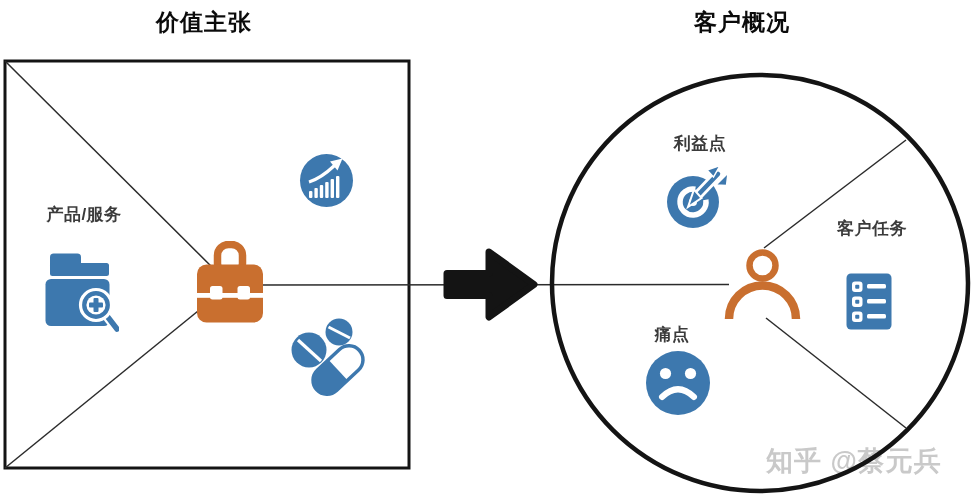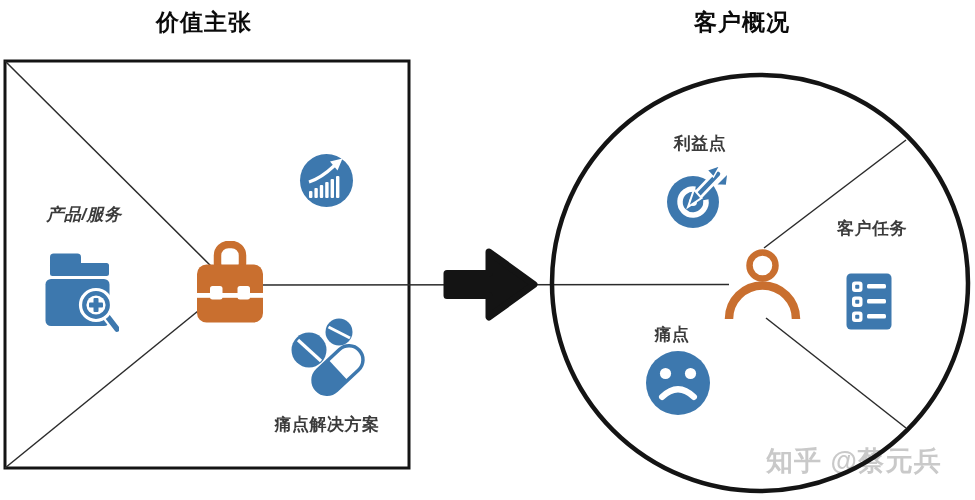--- a/index.html
+++ b/index.html
@@ -59,22 +59,21 @@
 
     <line x1="764" y1="248" x2="906" y2="140" class="sthin" stroke-width="1.5"></line>
     <line x1="766" y1="318" x2="906" y2="428" class="sthin" stroke-width="1.5"></line>
 
     <polygon points="447,273.5 489,273.5 489,252 534,284.5 489,317 489,295.5 447,295.5" class="fk sk" stroke-width="7" stroke-linejoin="round" stroke-linecap="round"></polygon>
   </svg>
 
   <div class="title" style="left:742px;top:7px;">客户概况</div>
   <div class="title" style="left:204px;top:7px;">价值主张</div>
 
-  <div class="sec-label" style="left:84px;top:203px;font-style:italic;">产品/服务</div>
-  <div class="sec-label" style="left:327px;top:413px;">痛点解决方案</div>
+  <div class="sec-label" style="left:84px;top:203px;">产品/服务</div>
 
   <div class="sec-label" style="left:700px;top:132px;text-align:right;">利益点</div>
   <div class="sec-label" style="left:872px;top:217px;text-align:center;">客户任务</div>
   <div class="sec-label" style="left:672px;top:315px;margin-top:8px;">痛点</div>
 
   <svg class="icon" style="left:299px;top:153px;" width="55" height="55" viewBox="0 0 55 55">
     <circle cx="27.5" cy="27.5" r="26.5" class="fb"></circle>
     <g class="fw">
       <rect x="10" y="38" width="3.4" height="7" rx="1"></rect>
       <rect x="15.4" y="35" width="3.4" height="10" rx="1"></rect>

